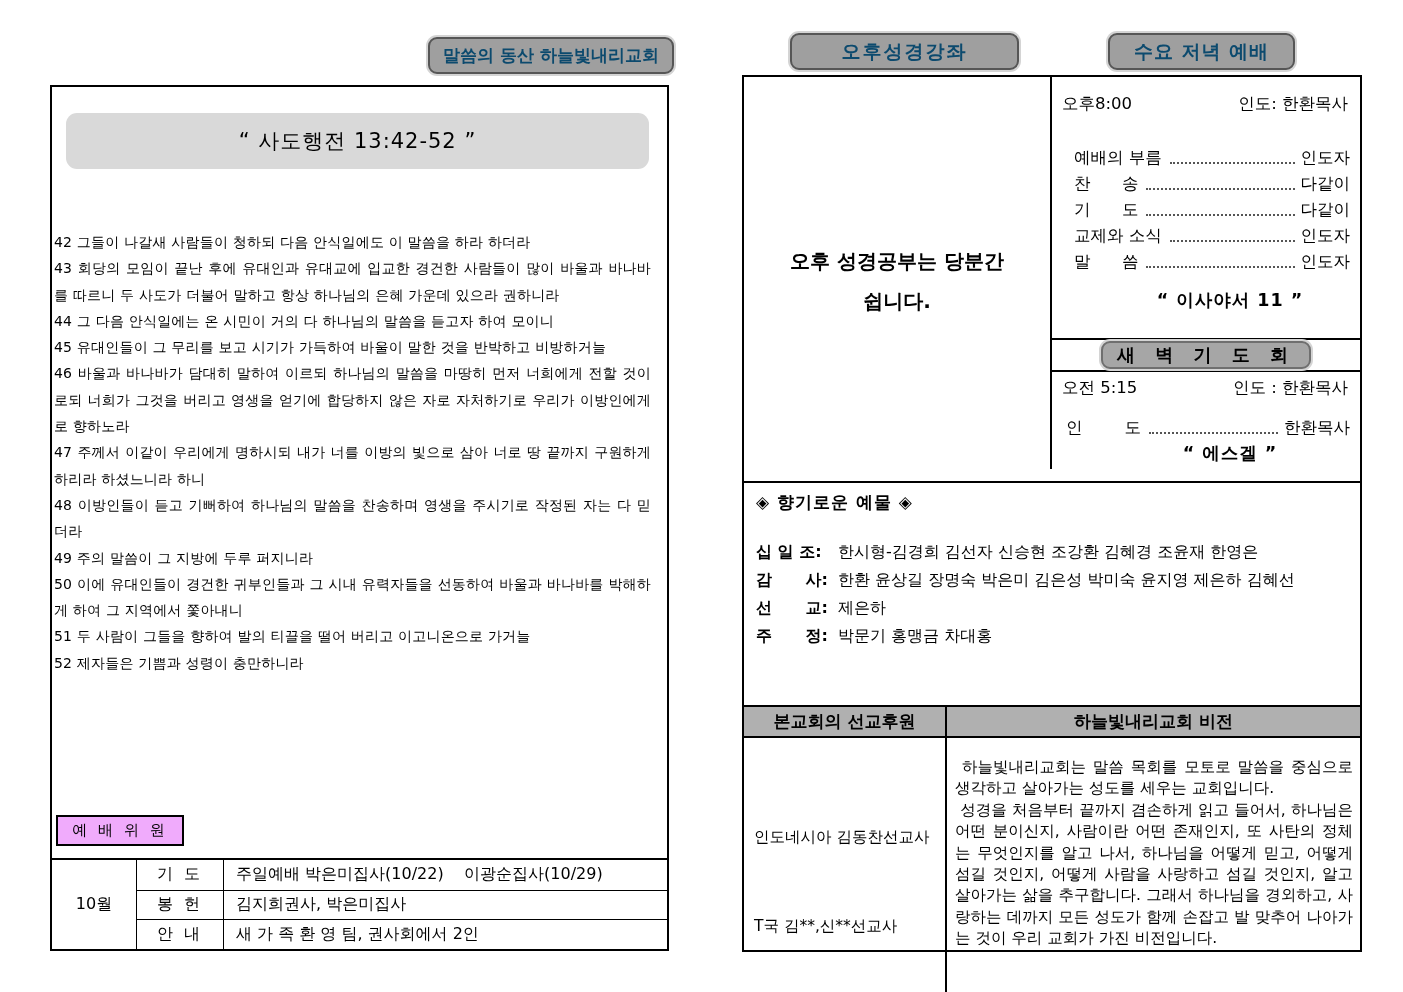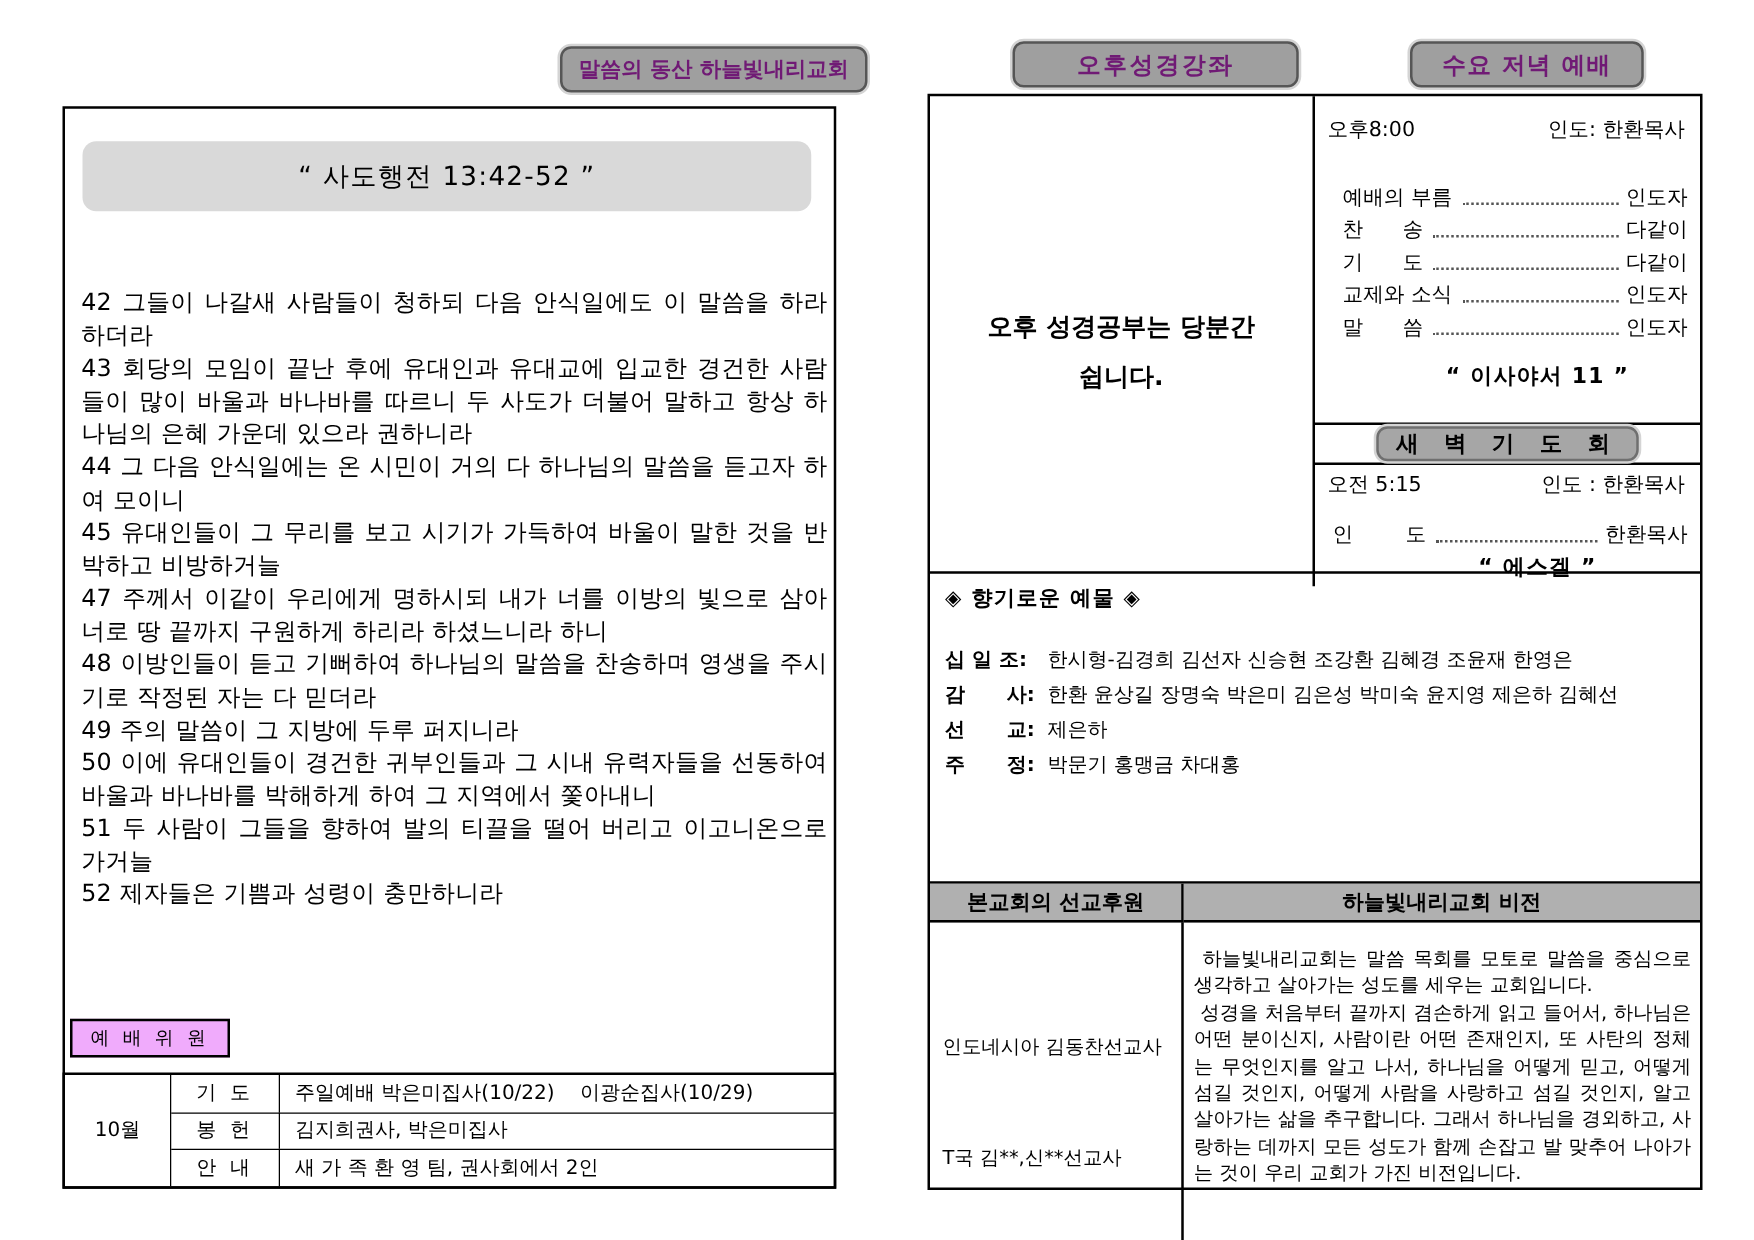--- a/index.html
+++ b/index.html
@@ -4,33 +4,33 @@
 <style>
   html,body{margin:0;padding:0;}
   body{
     width:1403px;height:992px;position:relative;background:#ffffff;
     font-family:"DejaVu Sans","Liberation Sans",sans-serif;color:#000;
     overflow:hidden;
   }
   .tab-badge{
     position:absolute;background:#9f9f9f;border:2px solid #565656;
     border-radius:9px;display:flex;align-items:center;justify-content:center;
-    font-weight:bold;color:#701a75;box-shadow:0 0 0 2px #d4d4d4;margin-left:20px;
+    font-weight:bold;color:#0c4a6e;box-shadow:0 0 0 2px #d4d4d4;
   }
   .page{position:absolute;border:2px solid #000;background:#fff;}
   
   #left-page{left:50px;top:85px;width:615px;height:862px;}
   .title-box{
     position:absolute;left:14px;top:26px;width:583px;height:56px;
     background:#d9d9d9;border-radius:11px;display:flex;align-items:center;
     justify-content:center;font-size:21px;letter-spacing:1px;
   }
   .verses{
-    position:absolute;left:13px;top:142px;width:597px;
-    font-size:19px;line-height:26.3px;text-align:justify;letter-spacing:.2px;
+    position:absolute;left:2px;top:142px;width:597px;
+    font-size:14px;line-height:26.3px;text-align:justify;letter-spacing:.2px;
   }
   .committee-label{
     position:absolute;left:4px;top:728px;width:124px;height:27px;
     border:2px solid #000;display:flex;align-items:center;justify-content:center;
     font-size:15px;letter-spacing:3px;background:#f0abfc;
   }
   .committee-table{
     position:absolute;left:-2px;right:-2px;bottom:-2px;height:89px;
     border:2px solid #000;display:grid;
     grid-template-columns:85px 87px 1fr;grid-template-rows:1fr 1fr 1fr;
@@ -65,21 +65,21 @@
   .dawn-badge{
     background:#a6a6a6;border:2px solid #6f6f6f;border-radius:9px;
     padding:0px 14px;font-weight:bold;font-size:18px;letter-spacing:7px;
     box-shadow:0 0 0 2px #d4d4d4;
   }
   .dawn-cell{position:absolute;left:308px;right:0;top:291px;height:101px;}
   .dawn-cell .meta-row{padding-top:9px;}
   .dawn-cell .order-list{margin-top:14px;padding-left:14px;}
   .dawn-cell .scripture{margin-top:2px;}
   .offerings{
-    position:absolute;left:0;top:380px;right:0;height:236px;
+    position:absolute;left:0;top:404px;right:0;height:236px;
     border-top:2px solid #000;padding:8px 12px;box-sizing:border-box;
   }
   .offerings-title{font-weight:bold;font-size:17px;letter-spacing:1px;}
   .offering-rows{margin-top:24px;}
   .offering-row{display:flex;height:28px;align-items:center;font-size:16px;}
   .offering-row .olbl{font-weight:bold;white-space:pre;width:82px;}
   .support-table{
     position:absolute;left:0;right:0;top:628px;bottom:0;
     border-top:2px solid #000;display:grid;
     grid-template-columns:203px 1fr;grid-template-rows:31px 1fr;
@@ -108,20 +108,21 @@
 
 <div id="left-page" class="page">
 
   <div class="title-box">“  사도행전 13:42-52  ”</div>
 
   <div class="verses">
     <div>42 그들이 나갈새 사람들이 청하되 다음 안식일에도 이 말씀을 하라 하더라</div>
     <div>43 회당의 모임이 끝난 후에 유대인과 유대교에 입교한 경건한 사람들이 많이 바울과 바나바를 따르니 두 사도가 더불어 말하고 항상 하나님의 은혜 가운데 있으라 권하니라</div>
     <div>44 그 다음 안식일에는 온 시민이 거의 다 하나님의 말씀을 듣고자 하여 모이니</div>
     <div>45 유대인들이 그 무리를 보고 시기가 가득하여 바울이 말한 것을 반박하고 비방하거늘</div>
+    <div>46 바울과 바나바가 담대히 말하여 이르되 하나님의 말씀을 마땅히 먼저 너희에게 전할 것이로되 너희가 그것을 버리고 영생을 얻기에 합당하지 않은 자로 자처하기로 우리가 이방인에게로 향하노라</div>
     <div>47 주께서 이같이 우리에게 명하시되 내가 너를 이방의 빛으로 삼아 너로 땅 끝까지 구원하게 하리라 하셨느니라 하니</div>
     <div>48 이방인들이 듣고 기뻐하여 하나님의 말씀을 찬송하며 영생을 주시기로 작정된 자는 다 믿더라</div>
     <div>49 주의 말씀이 그 지방에 두루 퍼지니라</div>
     <div>50 이에 유대인들이 경건한 귀부인들과 그 시내 유력자들을 선동하여 바울과 바나바를 박해하게 하여 그 지역에서 쫓아내니</div>
     <div>51 두 사람이 그들을 향하여 발의 티끌을 떨어 버리고 이고니온으로 가거늘</div>
     <div>52 제자들은 기쁨과 성령이 충만하니라</div>
   </div>
 
   <div class="committee-label">예 배 위 원</div>
 

